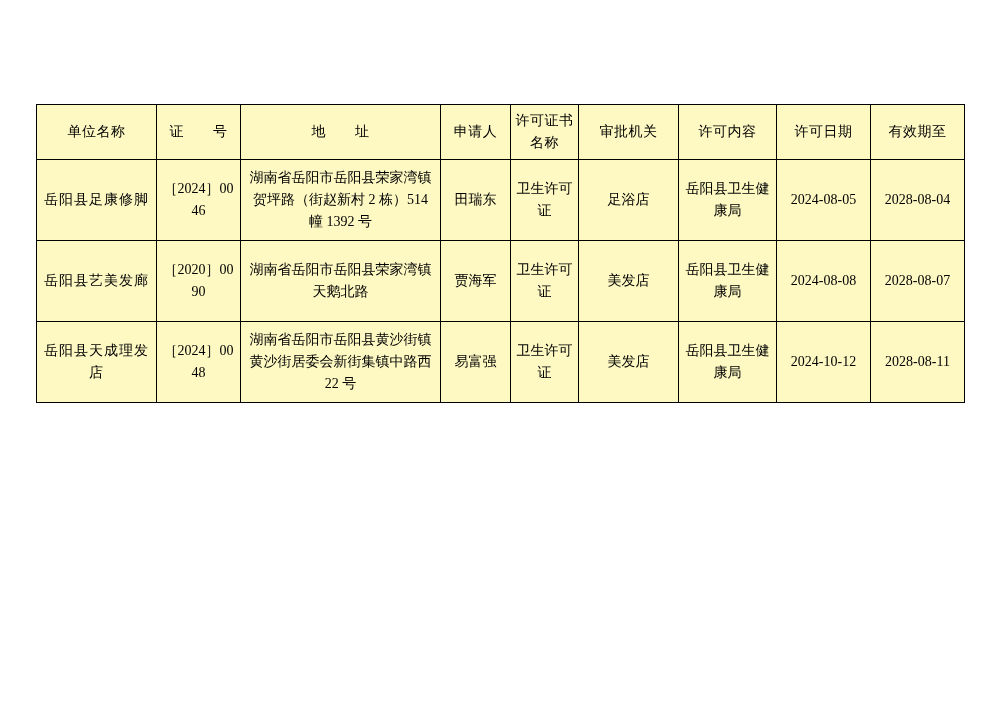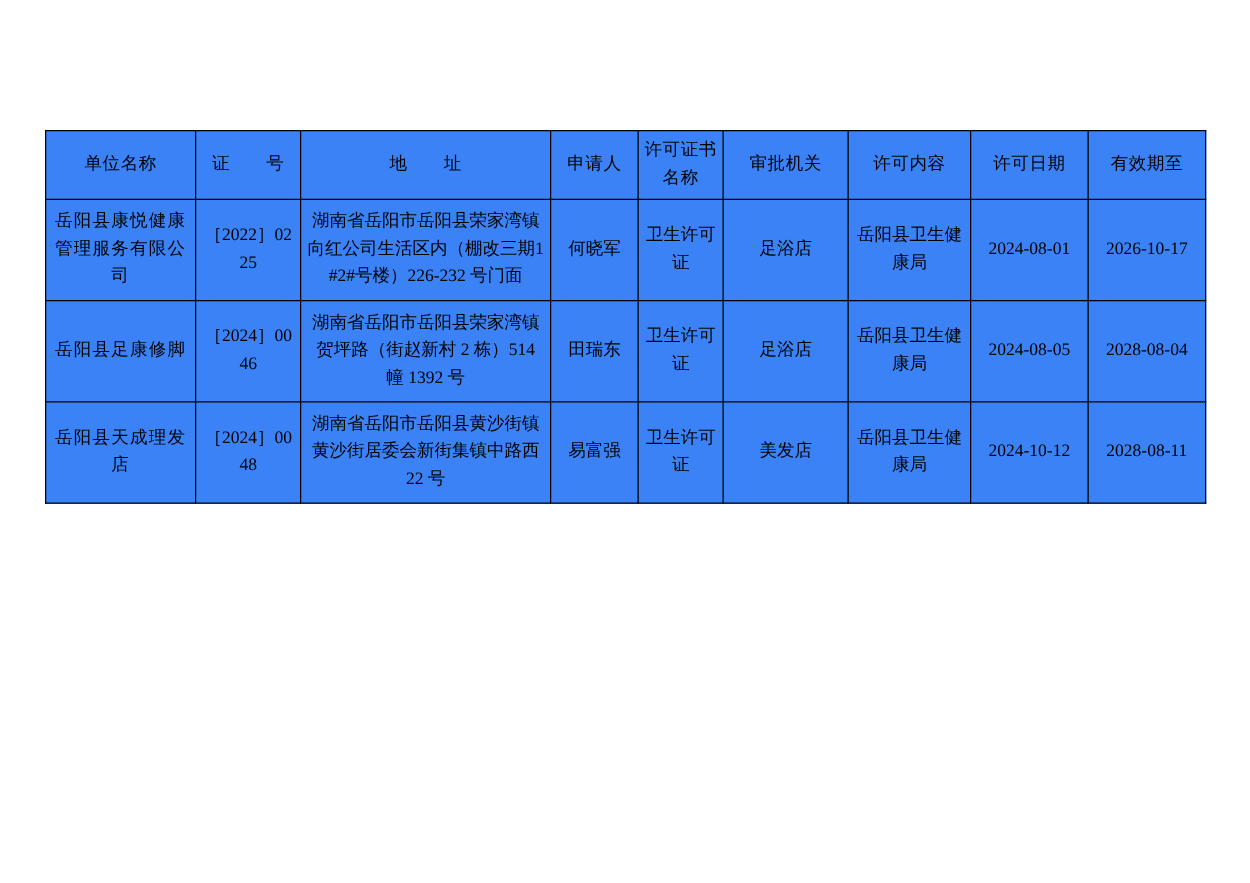--- a/index.html
+++ b/index.html
@@ -24,21 +24,21 @@
   .table-wrap {
     position: absolute;
     left: 36px;
     top: 104px;
     width: 928px;
   }
   table.permit-table {
     border-collapse: collapse;
     table-layout: fixed;
     width: 928px;
-    background: #3b82f6;
+    background: #fef9c3;
     padding-left: 36px;
   }
   table.permit-table th,
   table.permit-table td {
     border: 1px solid #000000;
     text-align: center;
     vertical-align: middle;
     font-size: 14px;
     line-height: 1.55;
     padding: 6px 4px;
@@ -96,40 +96,40 @@
           <th class="hdr-wide">申请人</th>
           <th class="hdr-two-line">许可证书名称</th>
           <th class="hdr-wide">审批机关</th>
           <th class="hdr-wide">许可内容</th>
           <th class="hdr-wide">许可日期</th>
           <th class="hdr-wide">有效期至</th>
         </tr>
       </thead>
       <tbody>
         <tr>
-          <td class="cell-name">岳阳县康悦健康管理服务有限公司</td>
-          <td>［2022］0225</td>
-          <td class="cell-addr">湖南省岳阳市岳阳县荣家湾镇向红公司生活区内（棚改三期1#2#号楼）226-232 号门面</td>
-          <td>何晓军</td>
-          <td>卫生许可证</td>
-          <td>足浴店</td>
-          <td>岳阳县卫生健康局</td>
-          <td class="cell-date">2024-08-01</td>
-          <td class="cell-date">2026-10-17</td>
-        </tr>
-        <tr>
           <td class="cell-name">岳阳县足康修脚</td>
           <td>［2024］0046</td>
           <td class="cell-addr">湖南省岳阳市岳阳县荣家湾镇贺坪路（街赵新村 2 栋）514 幢 1392 号</td>
           <td>田瑞东</td>
           <td>卫生许可证</td>
           <td>足浴店</td>
           <td>岳阳县卫生健康局</td>
           <td class="cell-date">2024-08-05</td>
           <td class="cell-date">2028-08-04</td>
+        </tr>
+        <tr>
+          <td class="cell-name">岳阳县艺美发廊</td>
+          <td>［2020］0090</td>
+          <td class="cell-addr">湖南省岳阳市岳阳县荣家湾镇天鹅北路</td>
+          <td>贾海军</td>
+          <td>卫生许可证</td>
+          <td>美发店</td>
+          <td>岳阳县卫生健康局</td>
+          <td class="cell-date">2024-08-08</td>
+          <td class="cell-date">2028-08-07</td>
         </tr>
         <tr>
           <td class="cell-name">岳阳县天成理发店</td>
           <td>［2024］0048</td>
           <td class="cell-addr">湖南省岳阳市岳阳县黄沙街镇黄沙街居委会新街集镇中路西 22 号</td>
           <td>易富强</td>
           <td>卫生许可证</td>
           <td>美发店</td>
           <td>岳阳县卫生健康局</td>
           <td class="cell-date">2024-10-12</td>

